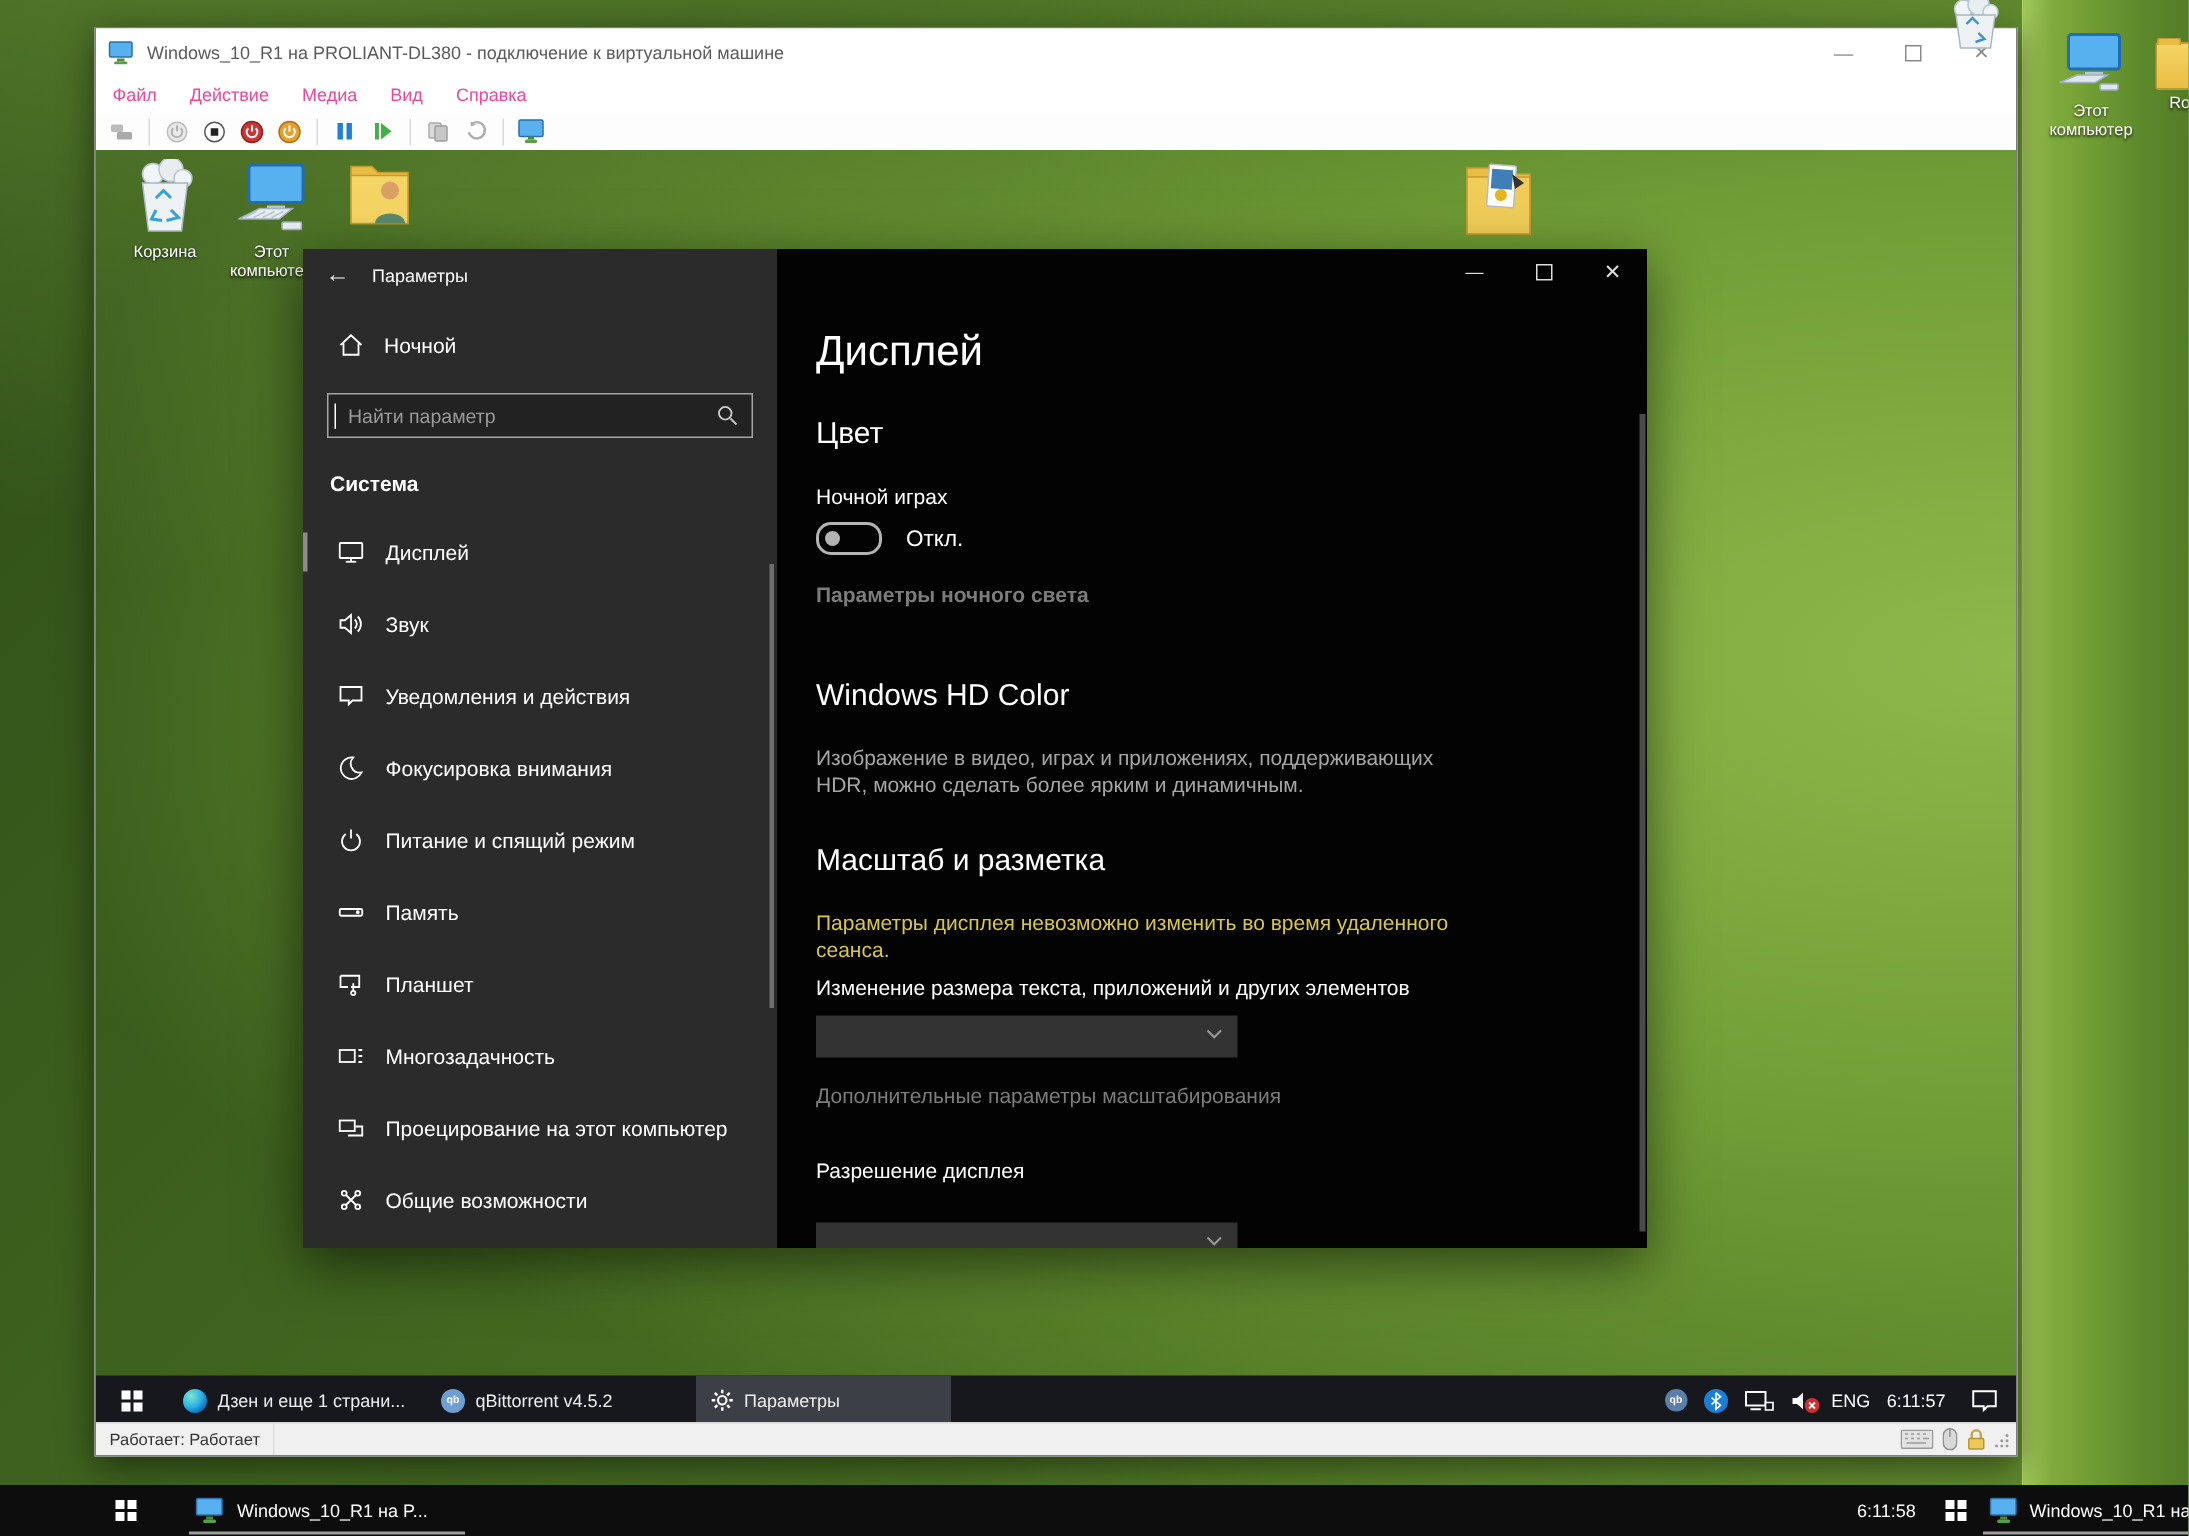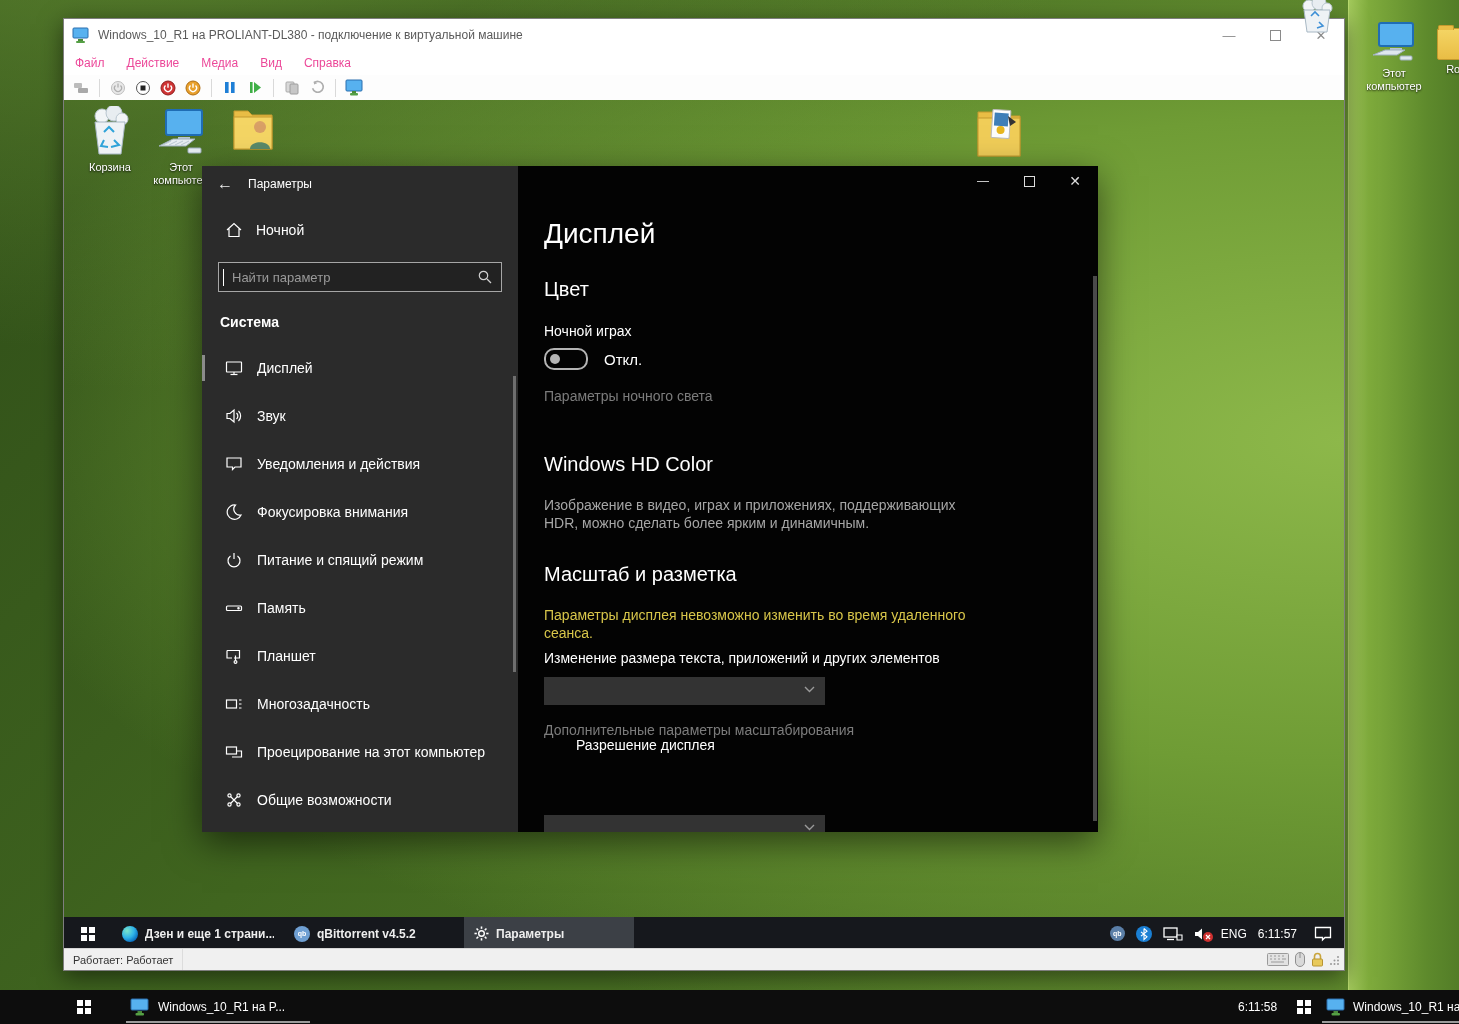--- a/index.html
+++ b/index.html
@@ -46,21 +46,21 @@
   #status-right{margin-left:auto;display:flex;align-items:center;gap:6px;padding-right:4px;}
 
   
   #vm-taskbar{left:0;bottom:0;width:100%;height:33px;background:#16181d;display:flex;align-items:stretch;}
   .tb-start{width:48px;display:flex;align-items:center;justify-content:center;}
   .winlogo{width:14px;height:14px;display:grid;grid-template-columns:6px 6px;grid-template-rows:6px 6px;gap:2px;}
   .winlogo i{background:#fff;}
   .tb-task{display:flex;align-items:center;gap:7px;padding:0 10px;color:#eee;font-size:12px;position:relative;min-width:0;}
   .tb-task .ul{position:absolute;left:6px;right:6px;bottom:0;height:2px;background:#8f9aa6;}
   .tb-task.active{background:#3c4046;}
-  .tb-task .tlabel{white-space:nowrap;overflow:hidden;font-weight:bold;}
+  .tb-task .tlabel{white-space:nowrap;overflow:hidden;}
   #vm-tray{margin-left:auto;display:flex;align-items:center;gap:11px;padding-right:12px;color:#fff;font-size:12px;}
 
   
   #settings{left:138px;top:66px;width:896px;height:666px;background:#000;box-shadow:0 10px 34px rgba(0,0,0,.55);overflow:hidden;}
   #set-side{left:0;top:0;width:316px;height:666px;background:#2b2b2b;color:#fff;overflow:hidden;}
   #set-head{height:36px;display:flex;align-items:center;}
   #set-back{width:46px;text-align:center;font-size:16px;color:#eee;}
   #set-title{font-size:12px;color:#fff;}
   #home-row{display:flex;align-items:center;gap:12px;padding:10px 0 0 22px;height:36px;font-size:14px;}
   #searchbox{margin:14px 16px 0 16px;height:30px;border:1.5px solid #a6a6a6;background:#222;display:flex;align-items:center;box-sizing:border-box;}
@@ -382,33 +382,33 @@
         </div>
         <h1 class="page mainpad" style="top:52px;">Дисплей</h1>
         <h2 class="sec mainpad" style="top:112px;text-align:right;">Цвет</h2>
         <div class="lbl14 mainpad" style="top:157px;">Ночной играх</div>
         <div class="mainpad" style="top:182px;display:flex;align-items:center;gap:16px;">
           <span class="toggle">
               <span class="knob"></span>
             </span>
           <span style="font-size:15px;">Откл.</span>
         </div>
-        <div class="lbl14 dim mainpad" style="top:222px;">Параметры ночного света</div>
+        <div class="lbl14 dim mainpad" style="top:222px;font-weight:bold;">Параметры ночного света</div>
         <h2 class="sec mainpad" style="top:287px;">Windows HD Color</h2>
         <div class="lbl14 gray mainpad" style="top:330px;width:432px;line-height:18px;">Изображение в видео, играх и приложениях, поддерживающих HDR, можно сделать более ярким и динамичным.</div>
         <h2 class="sec mainpad" style="top:397px;">Масштаб и разметка</h2>
         <div class="lbl14 warn mainpad" style="top:440px;width:435px;line-height:18px;">Параметры дисплея невозможно изменить во время удаленного сеанса.</div>
         <div class="lbl14 mainpad" style="top:484px;">Изменение размера текста, приложений и других элементов</div>
         <div class="drop mainpad" style="top:511px;">
           <svg width="11" height="7" viewBox="0 0 11 7">
               <path d="M1 1 L5.5 5.5 L10 1" stroke="#9a9a9a" fill="none" stroke-width="1.4"></path>
             </svg>
         </div>
         <div class="lbl14 dim mainpad" style="top:556px;">Дополнительные параметры масштабирования</div>
-        <div class="lbl14 mainpad" style="top:571px;margin-left:32px;">Разрешение дисплея</div>
+        <div class="lbl14 mainpad" style="top:606px;">Разрешение дисплея</div>
         <div class="drop mainpad" style="top:621px;">
           <svg width="11" height="7" viewBox="0 0 11 7">
               <path d="M1 1 L5.5 5.5 L10 1" stroke="#9a9a9a" fill="none" stroke-width="1.4"></path>
             </svg>
         </div>
         <div id="main-sb"></div>
       </div>
     </div>
 
     <div class="abs" id="vm-taskbar">

